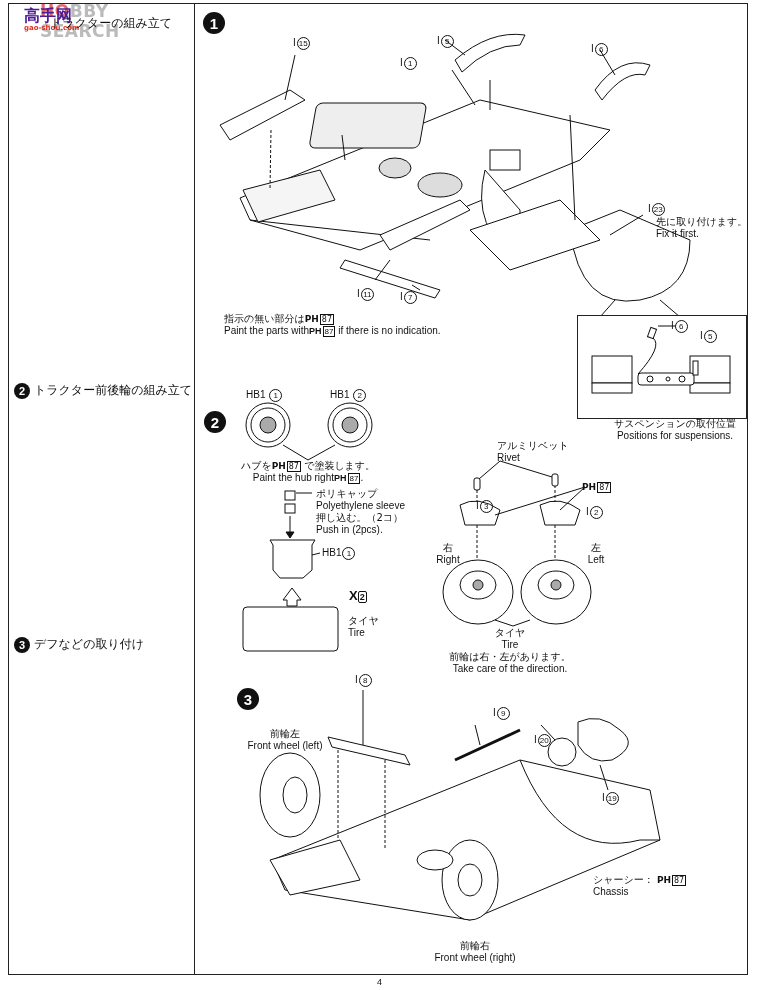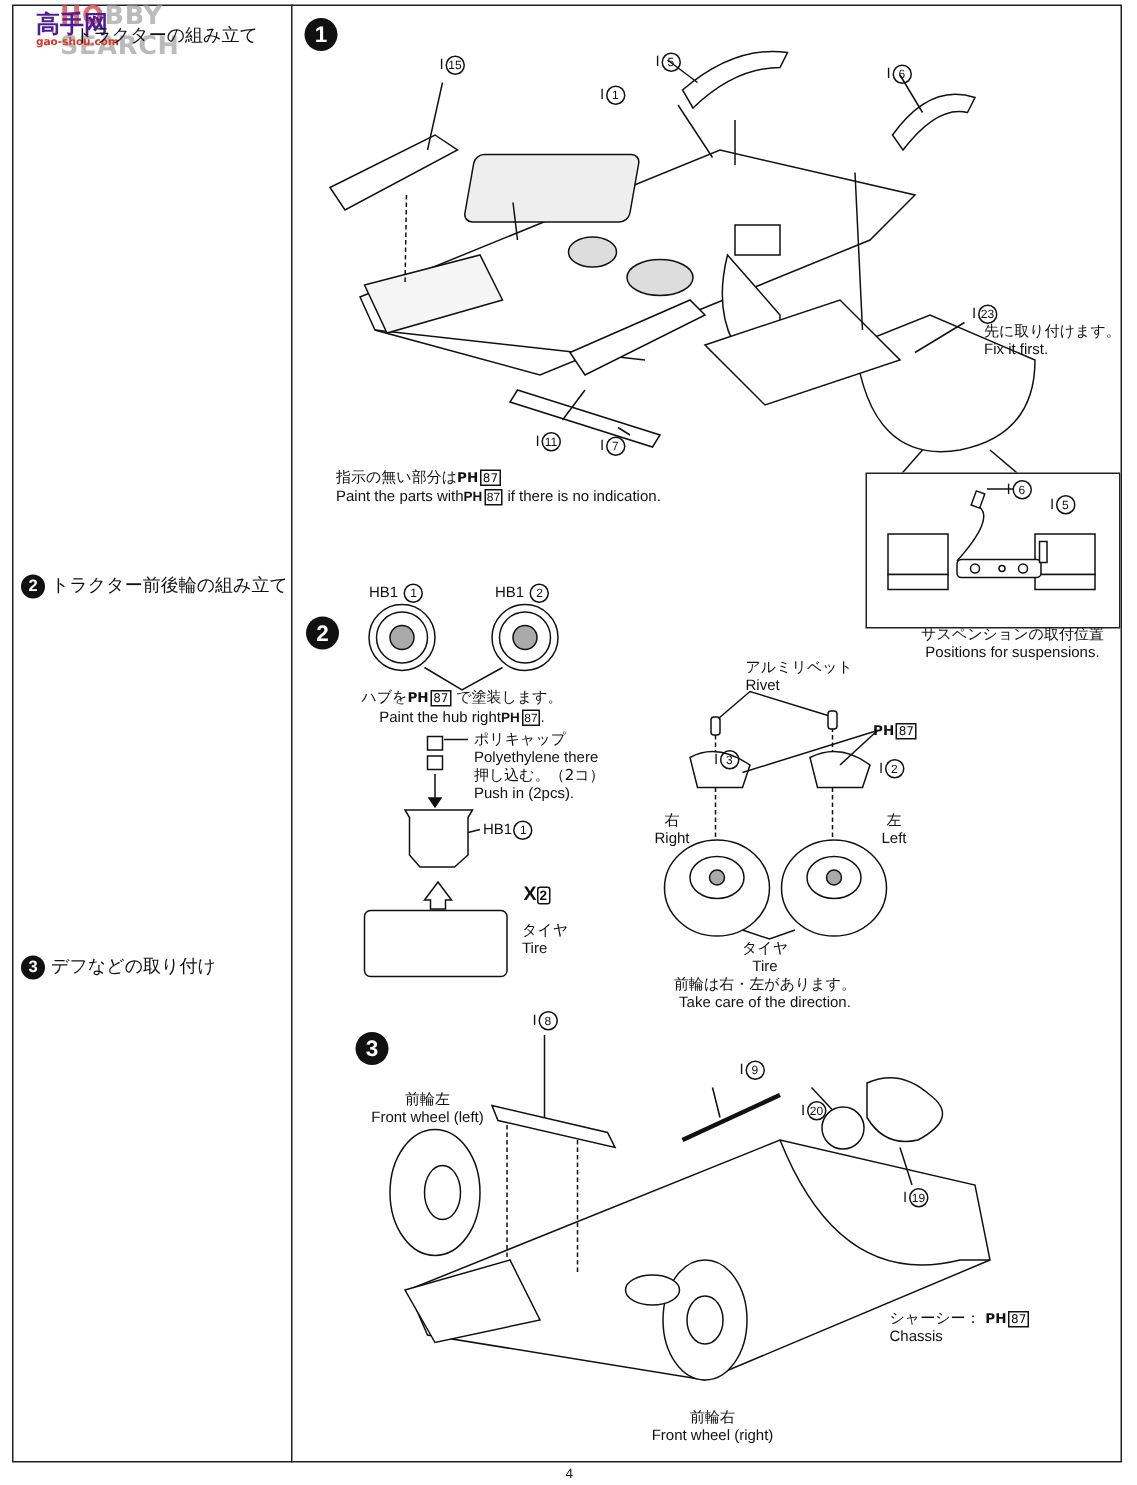--- a/index.html
+++ b/index.html
@@ -193,21 +193,21 @@
   </g>
 </svg>
 
 <div class="abs center" style="left:228px;top:460px;width:160px;">
   <div class="tj"><span>ハブを</span><span class="paint-code">PH</span><span class="paint-box">87</span> <span>で塗装します。</span></div>
   <div class="t"><span>Paint the hub right</span><span class="paint-code">PH</span><span class="paint-box">87</span>.</div>
 </div>
 
 <div class="abs" style="left:316px;top:488px;">
   <div class="tj">ポリキャップ</div>
-  <div class="t">Polyethylene there</div>
+  <div class="t">Polyethylene sleeve</div>
   <div class="tj">押し込む。（2コ）</div>
   <div class="t">Push in (2pcs).</div>
 </div>
 
 <span class="part-label abs" style="left:322px;top:547px;"><span>HB1</span><span class="circ">1</span></span>
 
 <div class="abs" style="left:349px;top:588px;font-weight:bold;font-size:13px;font-family:'Liberation Sans',sans-serif;"><span>X</span><span style="font-size:9px;border:1px solid #111;border-radius:2px;padding:0 1px;">2</span></div>
 
 <div class="abs" style="left:348px;top:615px;">
   <div class="tj">タイヤ</div>

